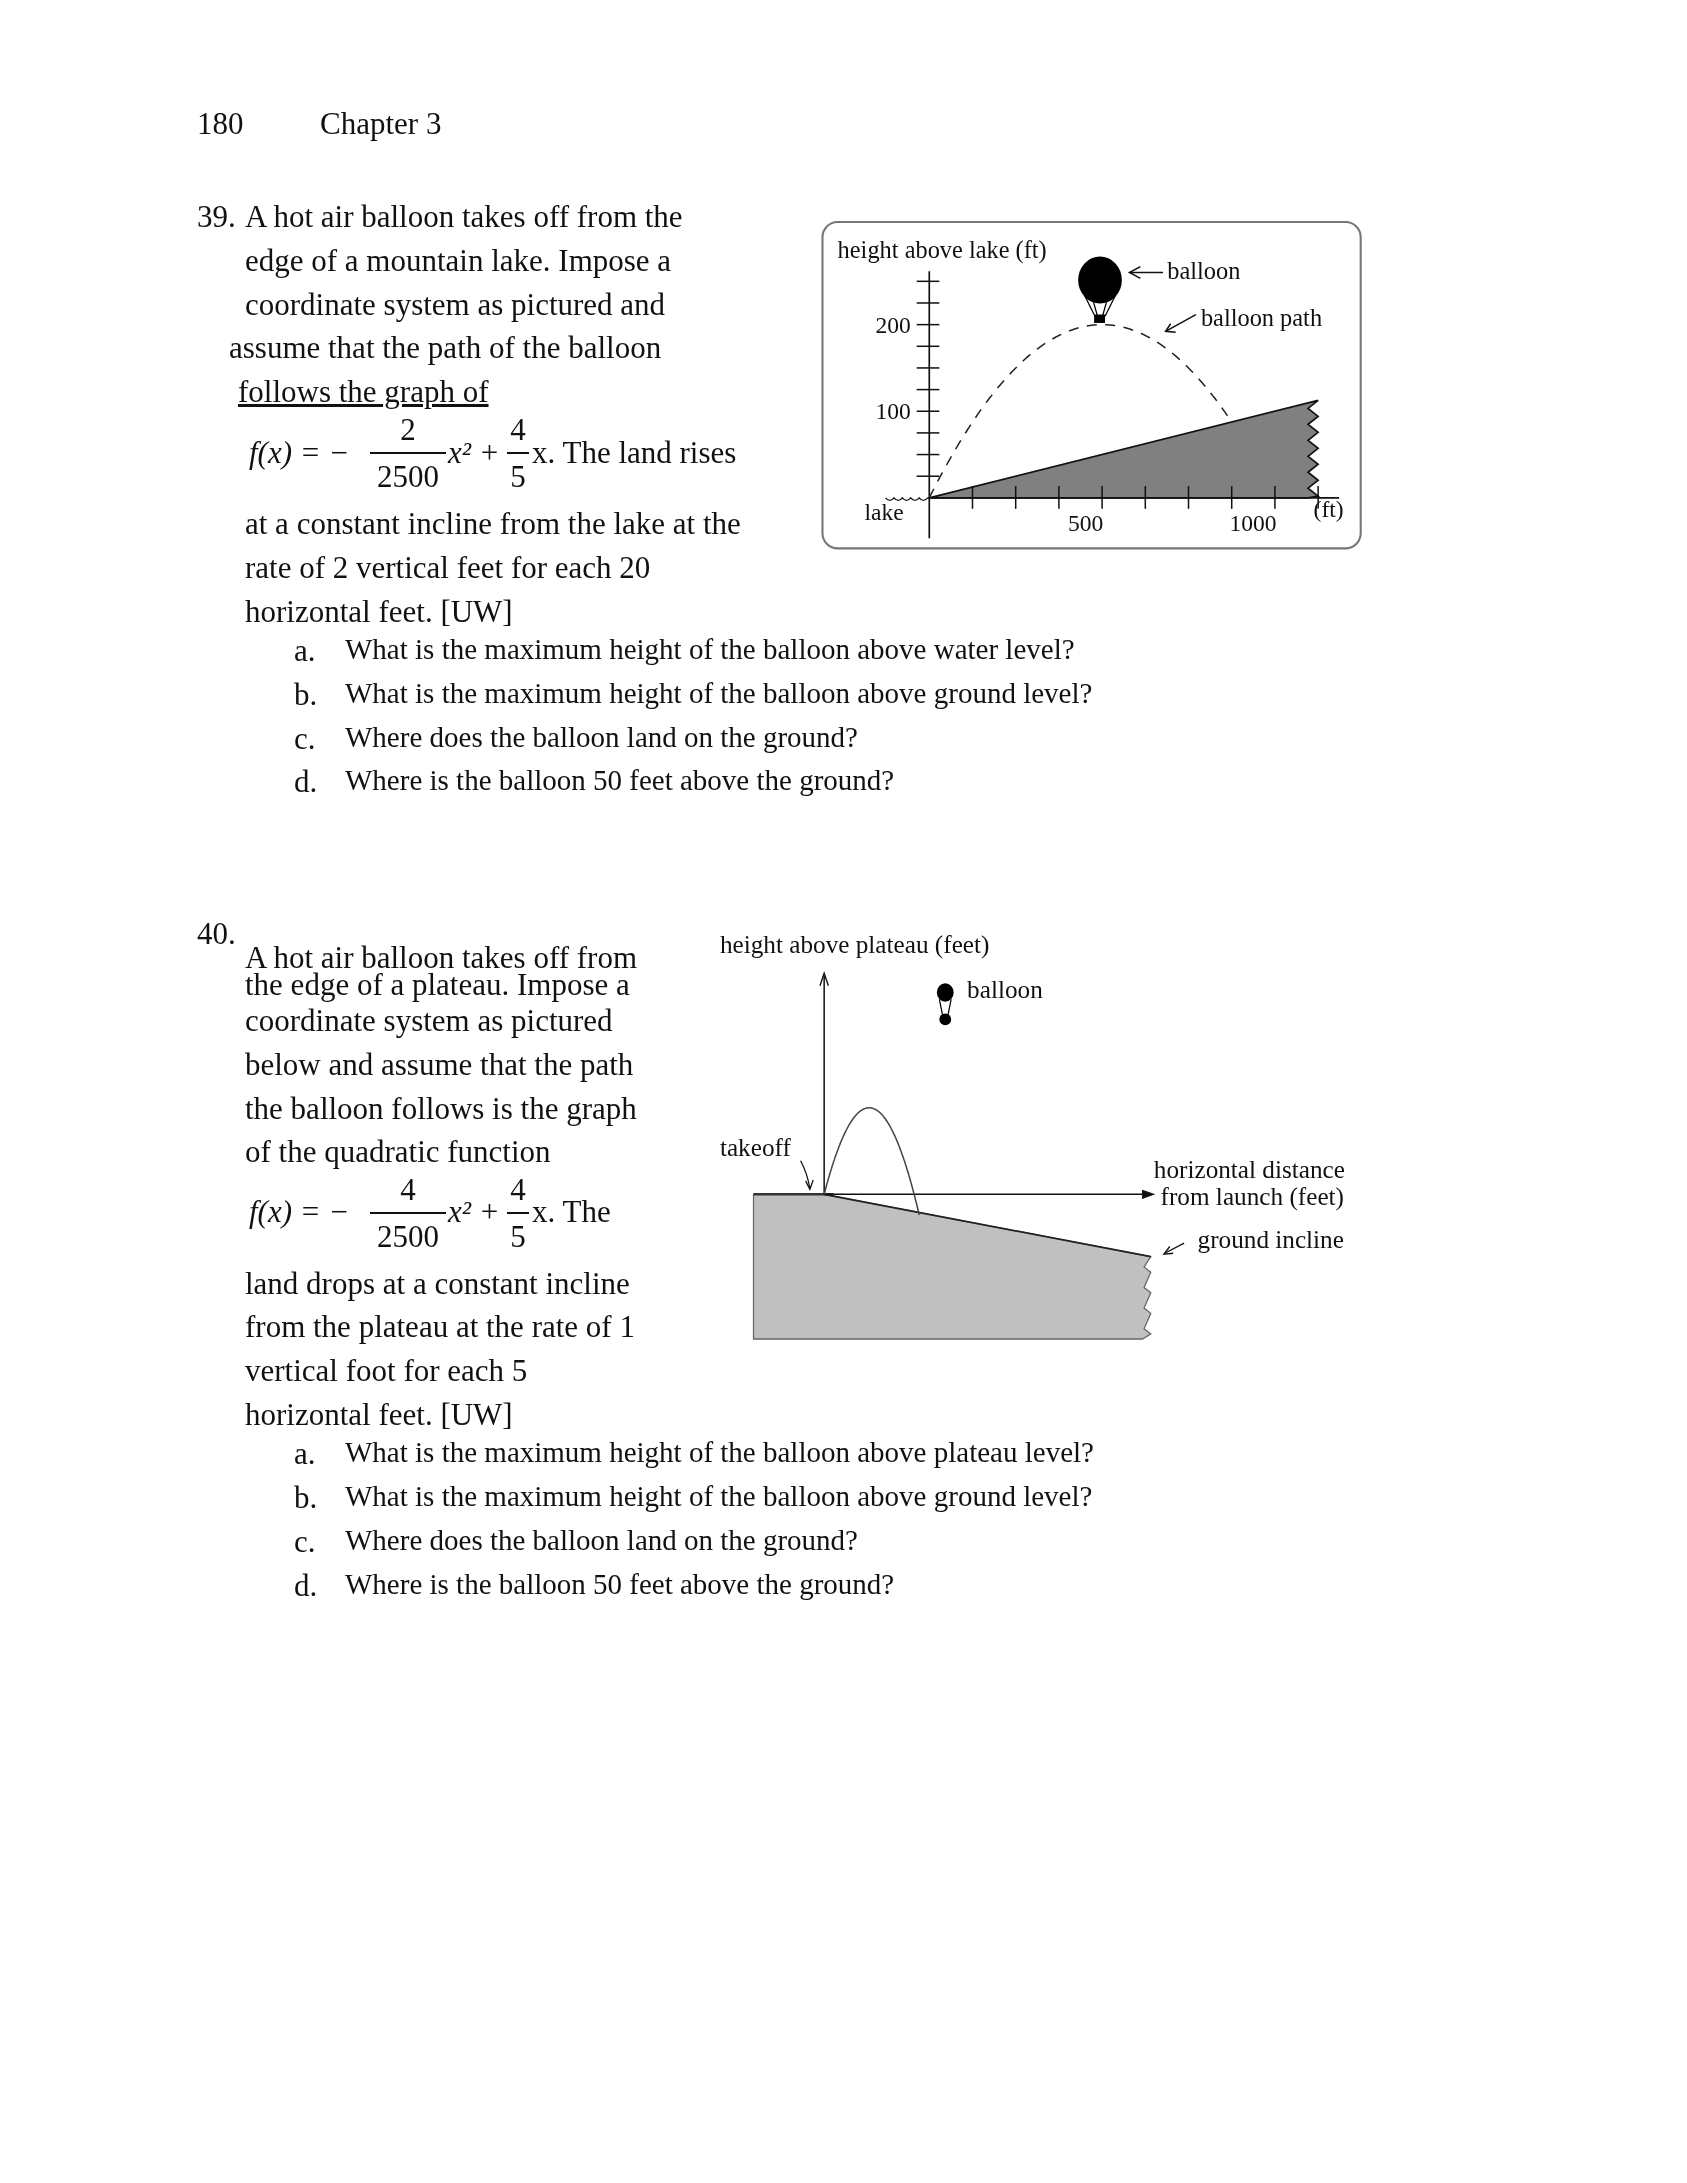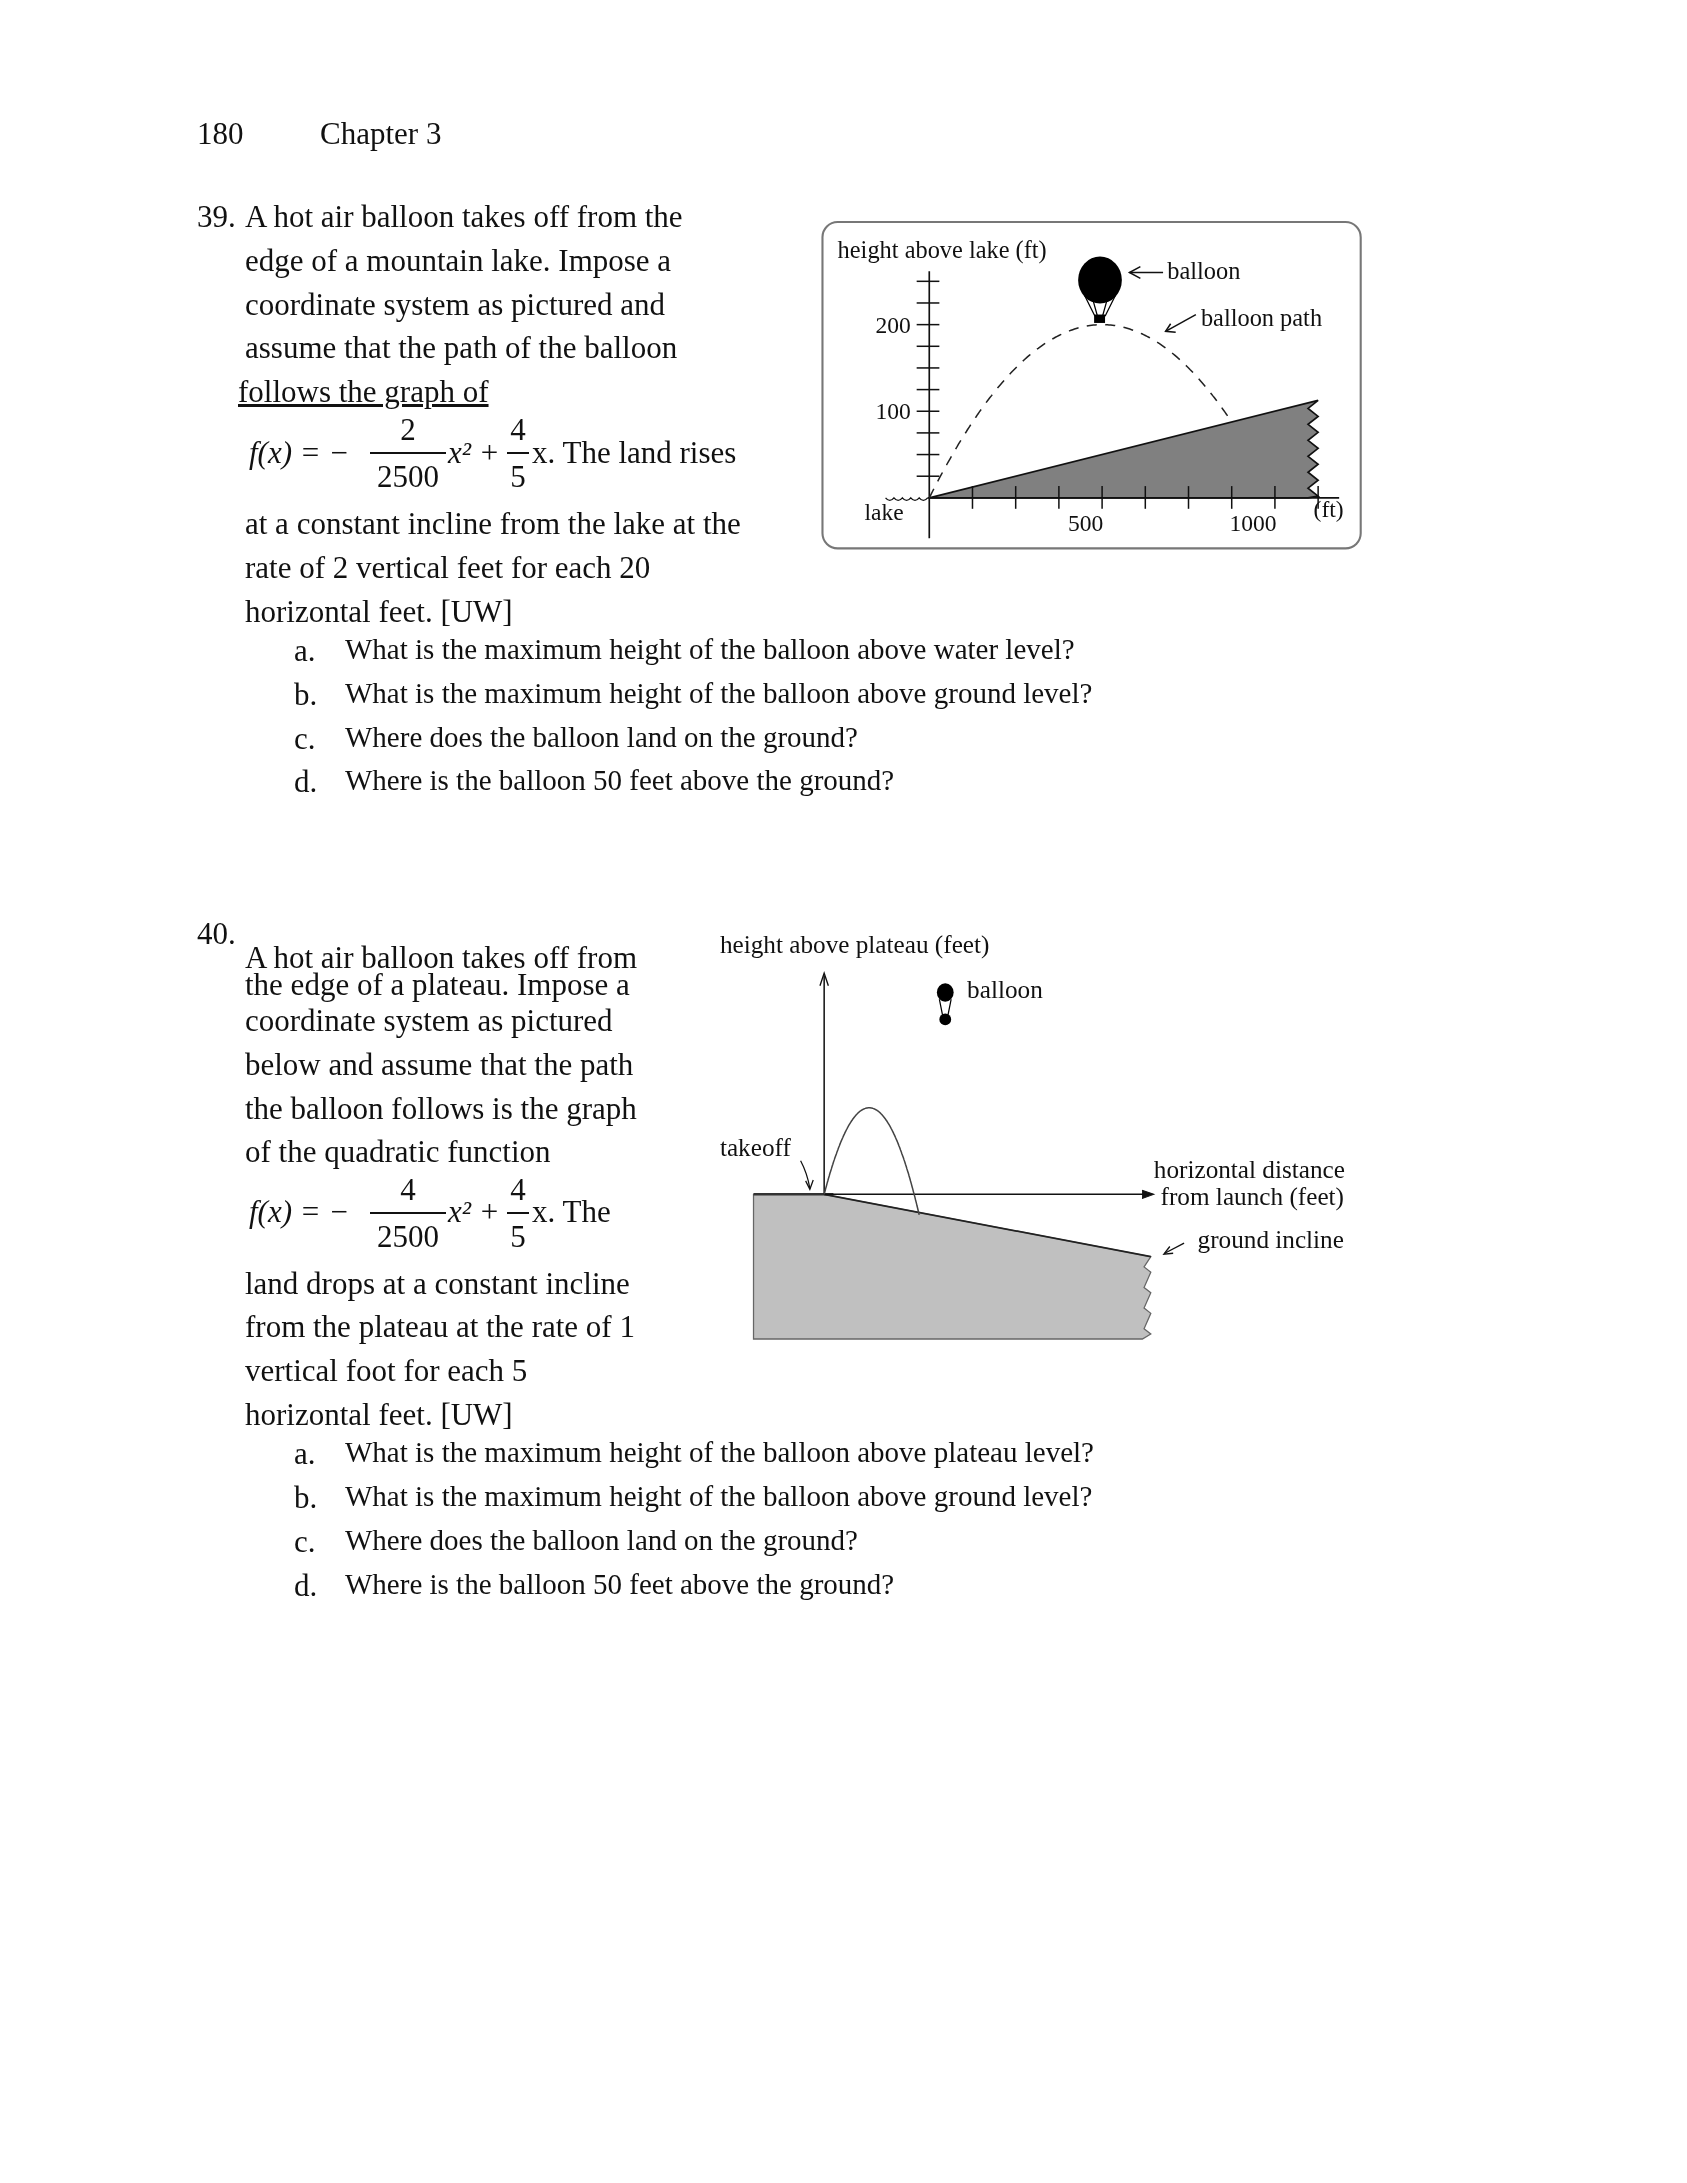--- a/index.html
+++ b/index.html
@@ -1,40 +1,40 @@
 <!DOCTYPE html>
 <html style="font-size:13.5px"><head>
 <meta charset="utf-8">
 <style>
   html, body { margin: 0; padding: 0; background: #ffffff; }
   body { width: 1687px; height: 2183px; position: relative; overflow: hidden;
          font-family: "Liberation Serif", "DejaVu Serif", serif; color: #111; }
   .abs { position: absolute; white-space: nowrap; }
-  .hdr { font-size: 31px; top: 116px; }
+  .hdr { font-size: 31px; top: 106px; }
   .body-text { font-size: 31px; line-height: 44px; }
   .q-line { position: absolute; font-size: 29px; white-space: nowrap; }
   .q-letter { position: absolute; font-size: 31px; }
   .math { position: absolute; font-size: 31px; }
   .frac { position: absolute; text-align: center; font-size: 31px; }
   .fbar { position: absolute; height: 1.7px; background: #111; }
   .it { font-style: italic; }
   svg text { font-family: "Liberation Serif", "DejaVu Serif", serif; fill: #111; }
 </style>
 </head>
 <body>
 
 <div class="abs hdr" style="left:197px;">180</div>
 <div class="abs hdr" style="left:320px;">Chapter 3</div>
 
 <section>
   <div class="abs body-text" style="left:197px; top:195px;">39.</div>
   <div class="abs body-text" style="left:245px; top:195px;">A hot air balloon takes off from the</div>
   <div class="abs body-text" style="left:245px; top:239px;">edge of a mountain lake. Impose a</div>
   <div class="abs body-text" style="left:245px; top:283px;">coordinate system as pictured and</div>
-  <div class="abs body-text" style="left:245px; top:326px;">assume that the path of the balloon</div>
+  <div class="abs body-text" style="left:229px; top:326px;">assume that the path of the balloon</div>
   <div class="abs body-text" style="left:238px; top:370px;text-decoration:underline;">follows the graph of</div>
 
   <div>
     <div class="math it" style="left:249px; top:435px;">f(x) = −</div>
     <div class="frac" style="left:370px; top:412px; width:76px;">2</div>
     <div class="fbar" style="left:370px; top:452px; width:76px;"></div>
     <div class="frac" style="left:370px; top:459px; width:76px;">2500</div>
     <div class="math it" style="left:448px; top:435px;">x² +</div>
     <div class="frac" style="left:507px; top:412px; width:22px;">4</div>
     <div class="fbar" style="left:507px; top:452px; width:22px;"></div>

